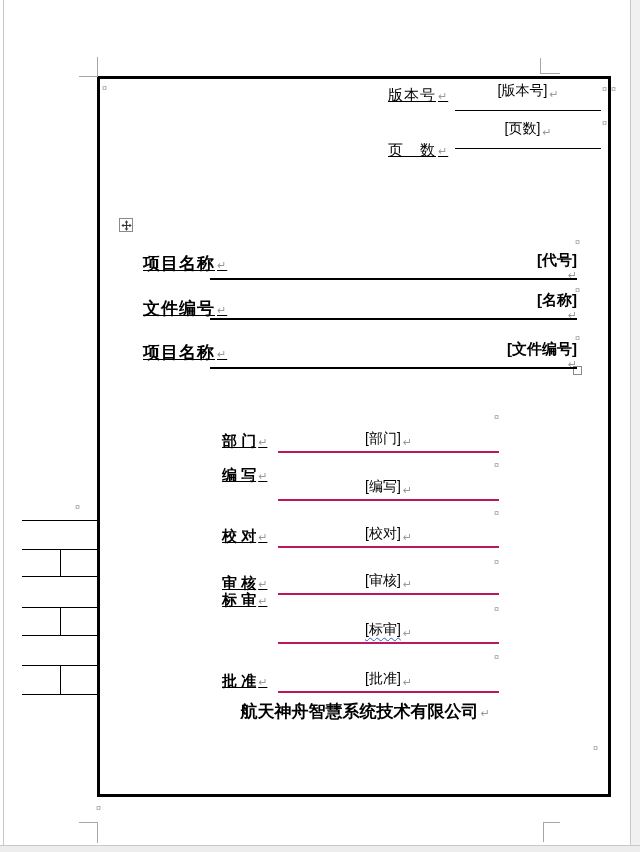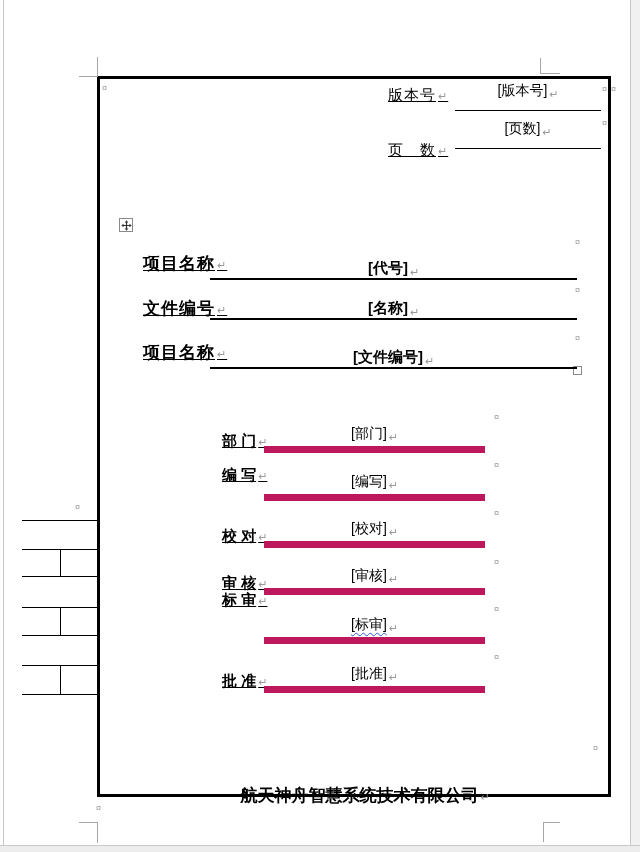--- a/index.html
+++ b/index.html
@@ -25,23 +25,23 @@
   .crop-bl{left:79px;top:822px;width:19px;height:21px;border-right:1px solid #a6a6a6;border-top:1px solid #a6a6a6;}
   .crop-br{left:543px;top:822px;width:17px;height:20px;border-left:1px solid #a6a6a6;border-top:1px solid #a6a6a6;}
   
   .lbl{white-space:pre;line-height:1;text-decoration:underline;}
   .top-lbl{left:388px;font-size:15px;letter-spacing:1px;}
   .mid-lbl{left:143px;font-size:17px;font-weight:bold;letter-spacing:1px;}
   .sig-lbl{left:222px;font-size:15px;font-weight:bold;}
   
   .vbox{display:flex;align-items:flex-end;justify-content:center;box-sizing:border-box;white-space:pre;}
   .top-vbox{left:455px;width:146px;height:25px;border-bottom:1px solid #000;font-size:14px;padding-bottom:10px;}
-  .mid-vbox{left:210px;width:367px;height:27px;border-bottom:2px solid #000;font-size:15px;font-weight:bold;}
-  .sig-vbox{left:264px;width:221px;height:22px;border-bottom:7px solid #be185d;font-size:14px;padding-bottom:3px;}
-  .company-box{left:215px;top:784px;width:300px;text-align:center;font-size:17px;font-weight:bold;white-space:pre;}
+  .mid-vbox{left:210px;width:367px;height:27px;border-bottom:2px solid #000;font-size:15px;font-weight:bold;flex-direction:column;}
+  .sig-vbox{left:278px;width:221px;height:22px;border-bottom:2px solid #be185d;font-size:14px;padding-bottom:3px;}
+  .company-box{left:215px;top:700px;width:300px;text-align:center;font-size:17px;font-weight:bold;white-space:pre;}
   
   .pmark{font-size:11px;color:#9a9a9a;font-weight:normal;margin-left:2px;line-height:1;}
   .cellmark{font-size:9px;line-height:9px;color:#9a9a9a;}
   
   .squiggle{text-decoration:underline wavy #2f5bd7 1px;text-decoration-skip-ink:none;text-underline-offset:3px;}
   
   .mline{background:#000;}
   
   .move-handle{left:119px;top:218px;width:14px;height:14px;border:1px solid #8a8a8a;background:#fff;box-sizing:border-box;display:flex;align-items:center;justify-content:center;}
   .resize-handle{left:573px;top:366px;width:9px;height:9px;border:1px solid #8a8a8a;background:#fff;box-sizing:border-box;}

